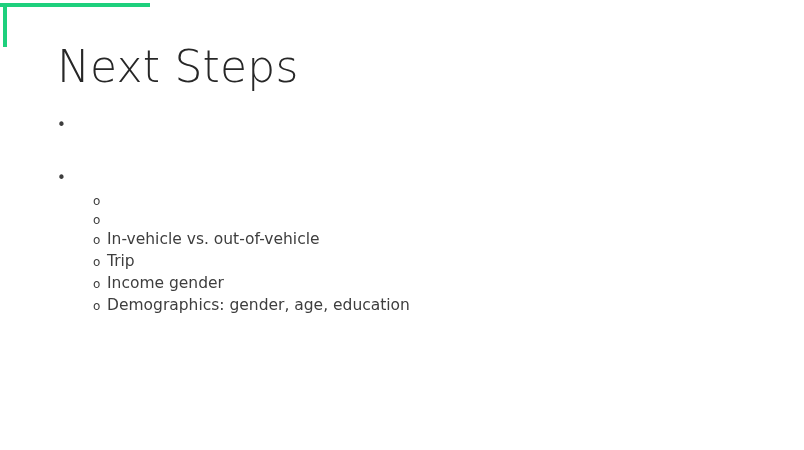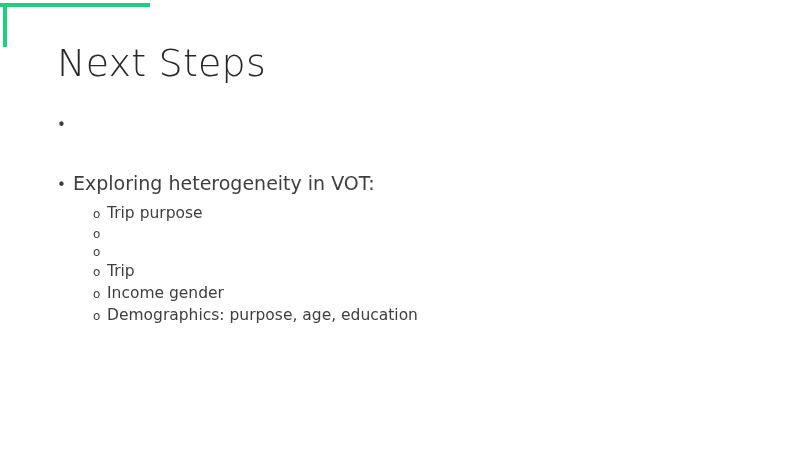--- a/index.html
+++ b/index.html
@@ -28,21 +28,21 @@
 
   
   .tl-h { left: 0px;  top: 3px;   width: 150px; height: 4px; }
   .tl-v { left: 3px;  top: 3px;   width: 4px;   height: 44px; }
 
   
   .title {
     position: absolute;
     left: 57px;
     top: 42px;
-    font-size: 38px;
+    font-size: 44px;
     font-weight: 300;
     color: #272727;
     letter-spacing: 0.2px;
     line-height: 1.15;
     white-space: nowrap;
   }
 
   
   .body {
     position: absolute;
@@ -122,48 +122,47 @@
   <div class="body">
 
     <div class="l1">
       <span class="l1-marker">•</span>
     </div>
 
     <div class="gap"></div>
 
     <div class="l1">
       <span class="l1-marker">•</span>
-      <span class="l1-text">Exploring heterogeneity in VOT:</span>
     </div>
 
     <div class="sublist">
 
       <div class="l2">
         <span class="l2-marker">o</span>
-        <span class="l2-text">Trip purpose</span>
       </div>
 
       <div class="l2">
         <span class="l2-marker">o</span>
       </div>
 
       <div class="l2">
         <span class="l2-marker">o</span>
+        <span class="l2-text">In-vehicle vs. out-of-vehicle</span>
       </div>
 
       <div class="l2">
         <span class="l2-marker">o</span>
         <span class="l2-text">Trip</span>
       </div>
 
       <div class="l2">
         <span class="l2-marker">o</span>
         <span class="l2-text">Income gender</span>
       </div>
 
       <div class="l2">
         <span class="l2-marker">o</span>
-        <span class="l2-text">Demographics: purpose, age, education</span>
+        <span class="l2-text">Demographics: gender, age, education</span>
       </div>
 
     </div>
   </div>
 </div>
 
 </body></html>

